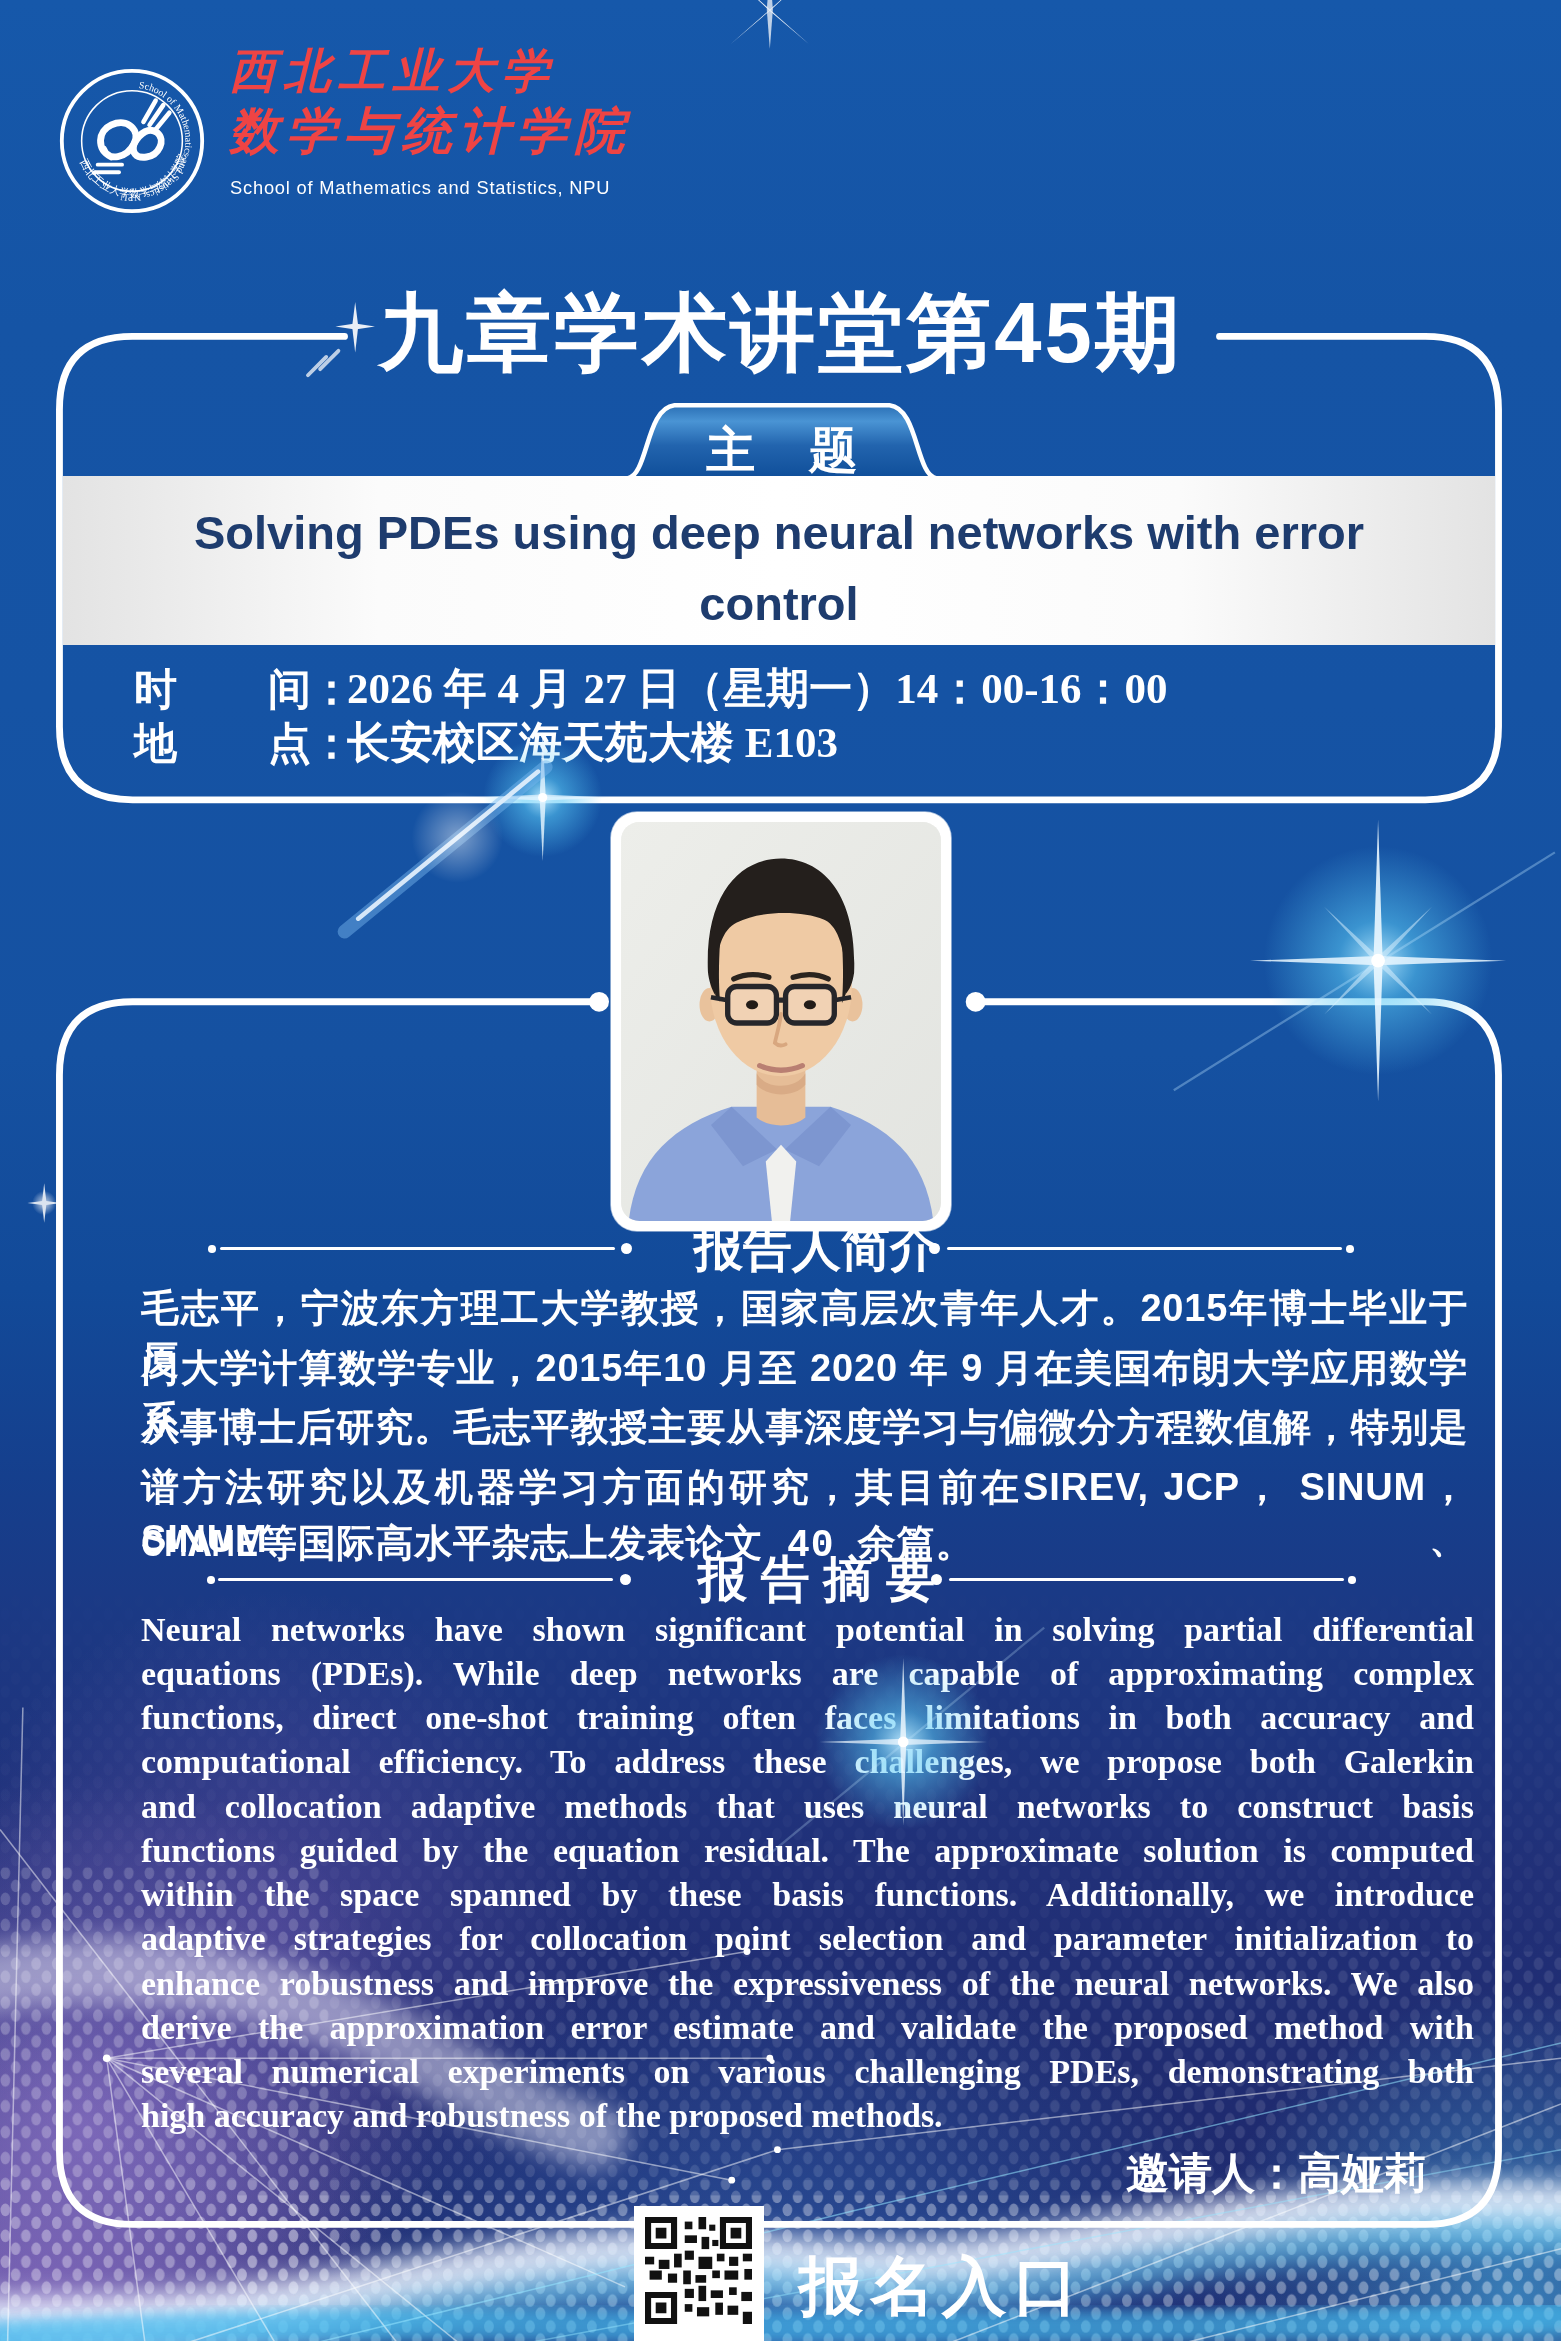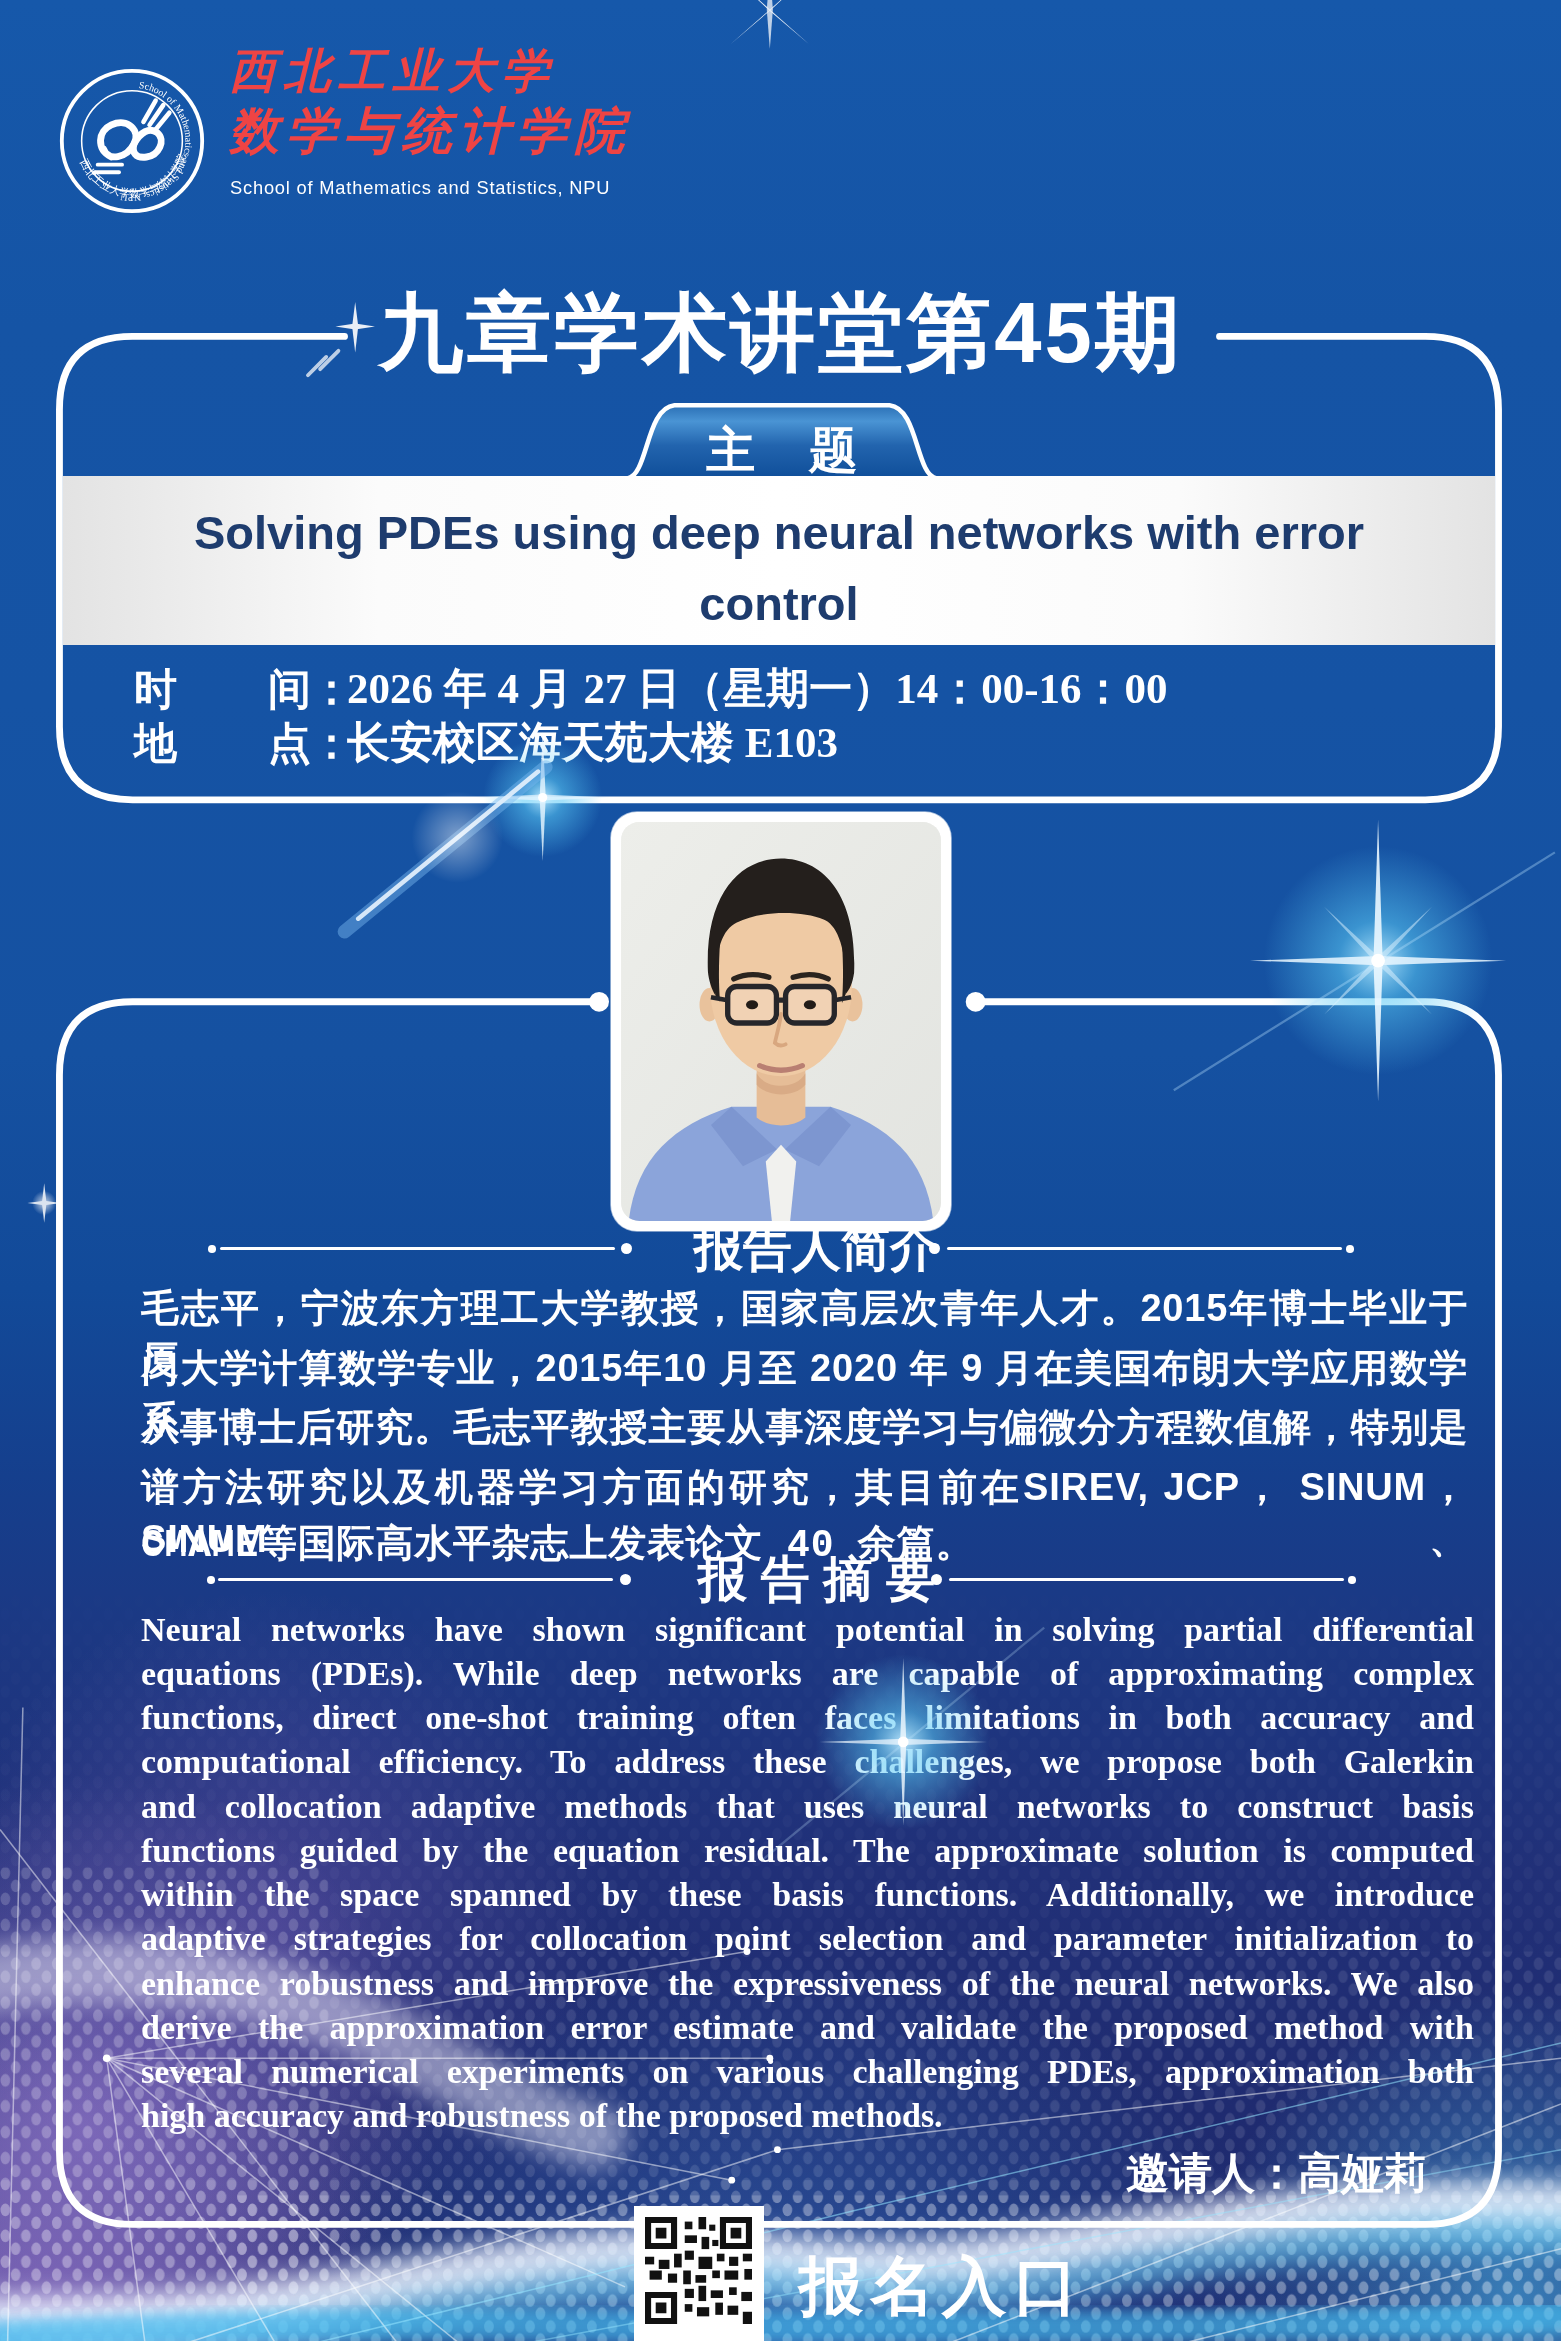--- a/index.html
+++ b/index.html
@@ -279,21 +279,21 @@
 <div class="abs z12 abs-line" style="top:1608px;">Neural networks have shown significant potential in solving partial differential</div>
 <div class="abs z12 abs-line" style="top:1652px;">equations (PDEs). While deep networks are capable of approximating complex</div>
 <div class="abs z12 abs-line" style="top:1696px;">functions, direct one-shot training often faces limitations in both accuracy and</div>
 <div class="abs z12 abs-line" style="top:1740px;">computational efficiency. To address these challenges, we propose both Galerkin</div>
 <div class="abs z12 abs-line" style="top:1785px;">and collocation adaptive methods that uses neural networks to construct basis</div>
 <div class="abs z12 abs-line" style="top:1829px;">functions guided by the equation residual. The approximate solution is computed</div>
 <div class="abs z12 abs-line" style="top:1873px;">within the space spanned by these basis functions. Additionally, we introduce</div>
 <div class="abs z12 abs-line" style="top:1917px;">adaptive strategies for collocation point selection and parameter initialization to</div>
 <div class="abs z12 abs-line" style="top:1962px;">enhance robustness and improve the expressiveness of the neural networks. We also</div>
 <div class="abs z12 abs-line" style="top:2006px;">derive the approximation error estimate and validate the proposed method with</div>
-<div class="abs z12 abs-line" style="top:2050px;">several numerical experiments on various challenging PDEs, approximation both</div>
+<div class="abs z12 abs-line" style="top:2050px;">several numerical experiments on various challenging PDEs, demonstrating both</div>
 <div class="abs z12 abs-line last" style="top:2094px;">high accuracy and robustness of the proposed methods.</div>
 <div class="abs z12 inviter">邀请人：高娅莉</div>
 
 <div class="abs z20 qr-frame">
   <svg viewBox="0 0 140 140" width="107" height="107" style="margin:11.4px;">
     <rect width="140" height="140" fill="#fff"></rect>
     <g fill="#111">
       <path d="M0 0h42v42h-42z M8 8v26h26v-26z M14 14h14v14h-14z"></path>
       <path d="M98 0h42v42h-42z M106 8v26h26v-26z M112 14h14v14h-14z"></path>
       <path d="M0 98h42v42h-42z M8 106v26h26v-26z M14 112h14v14h-14z"></path>

